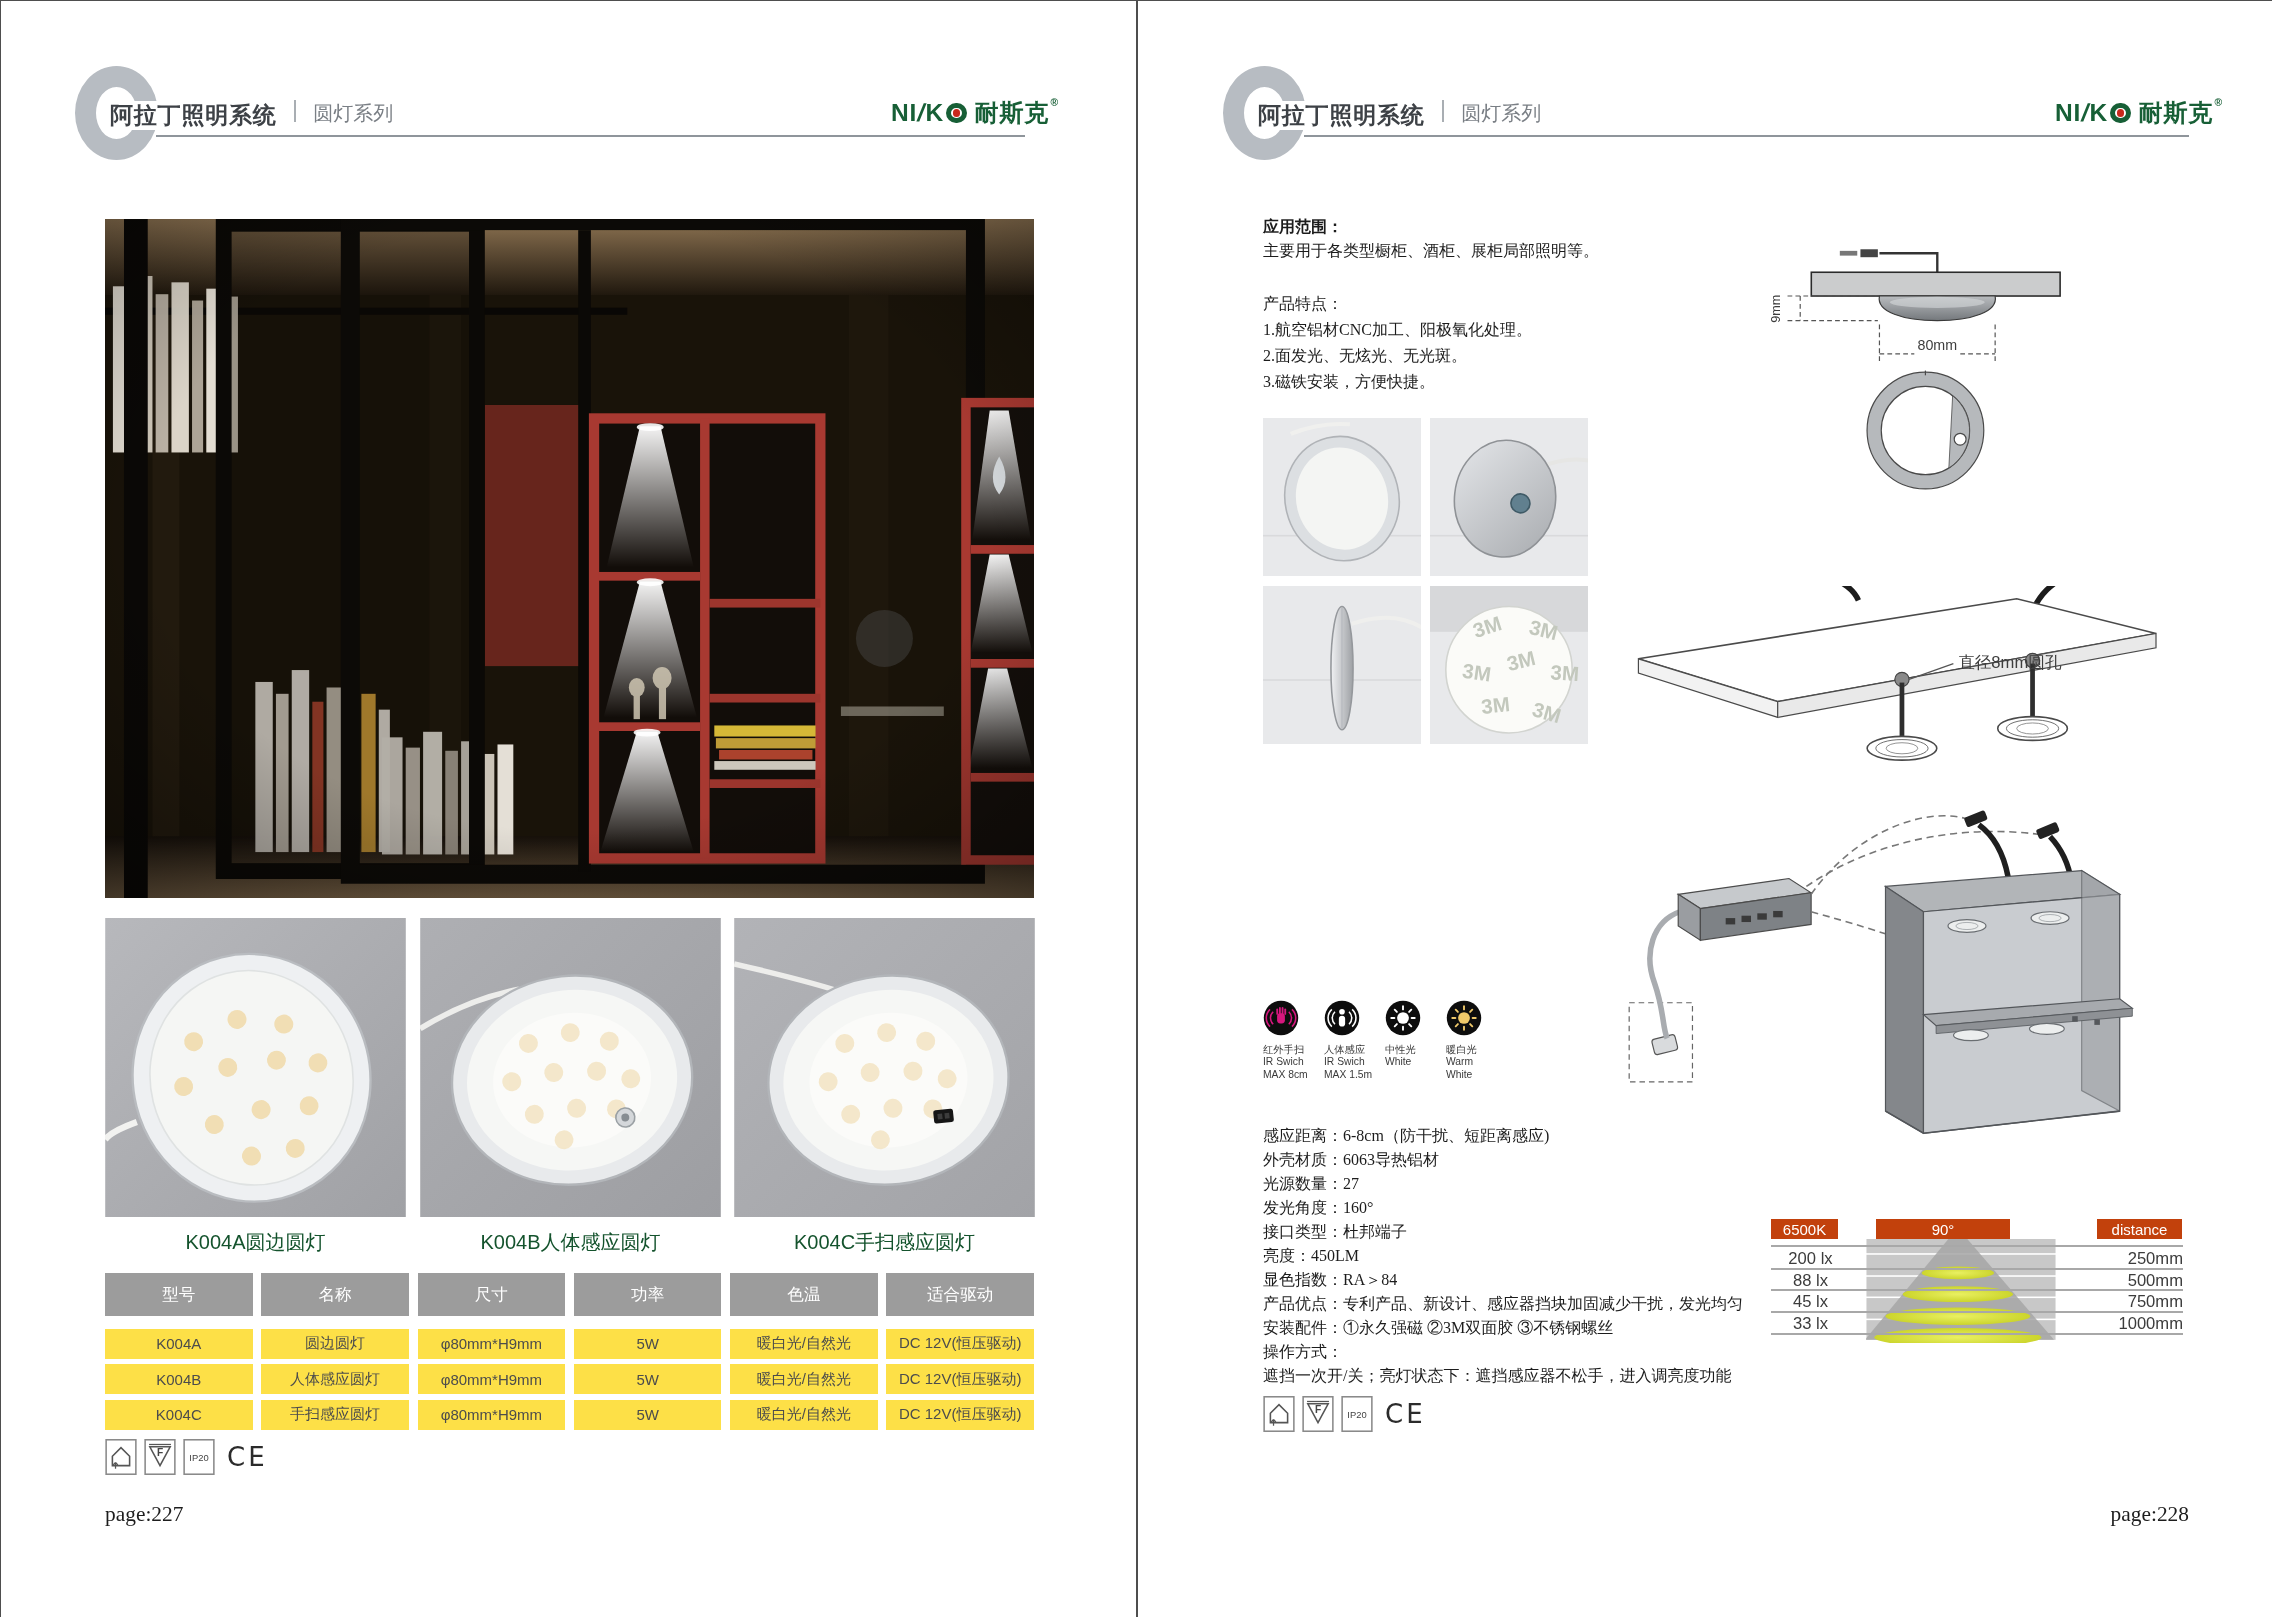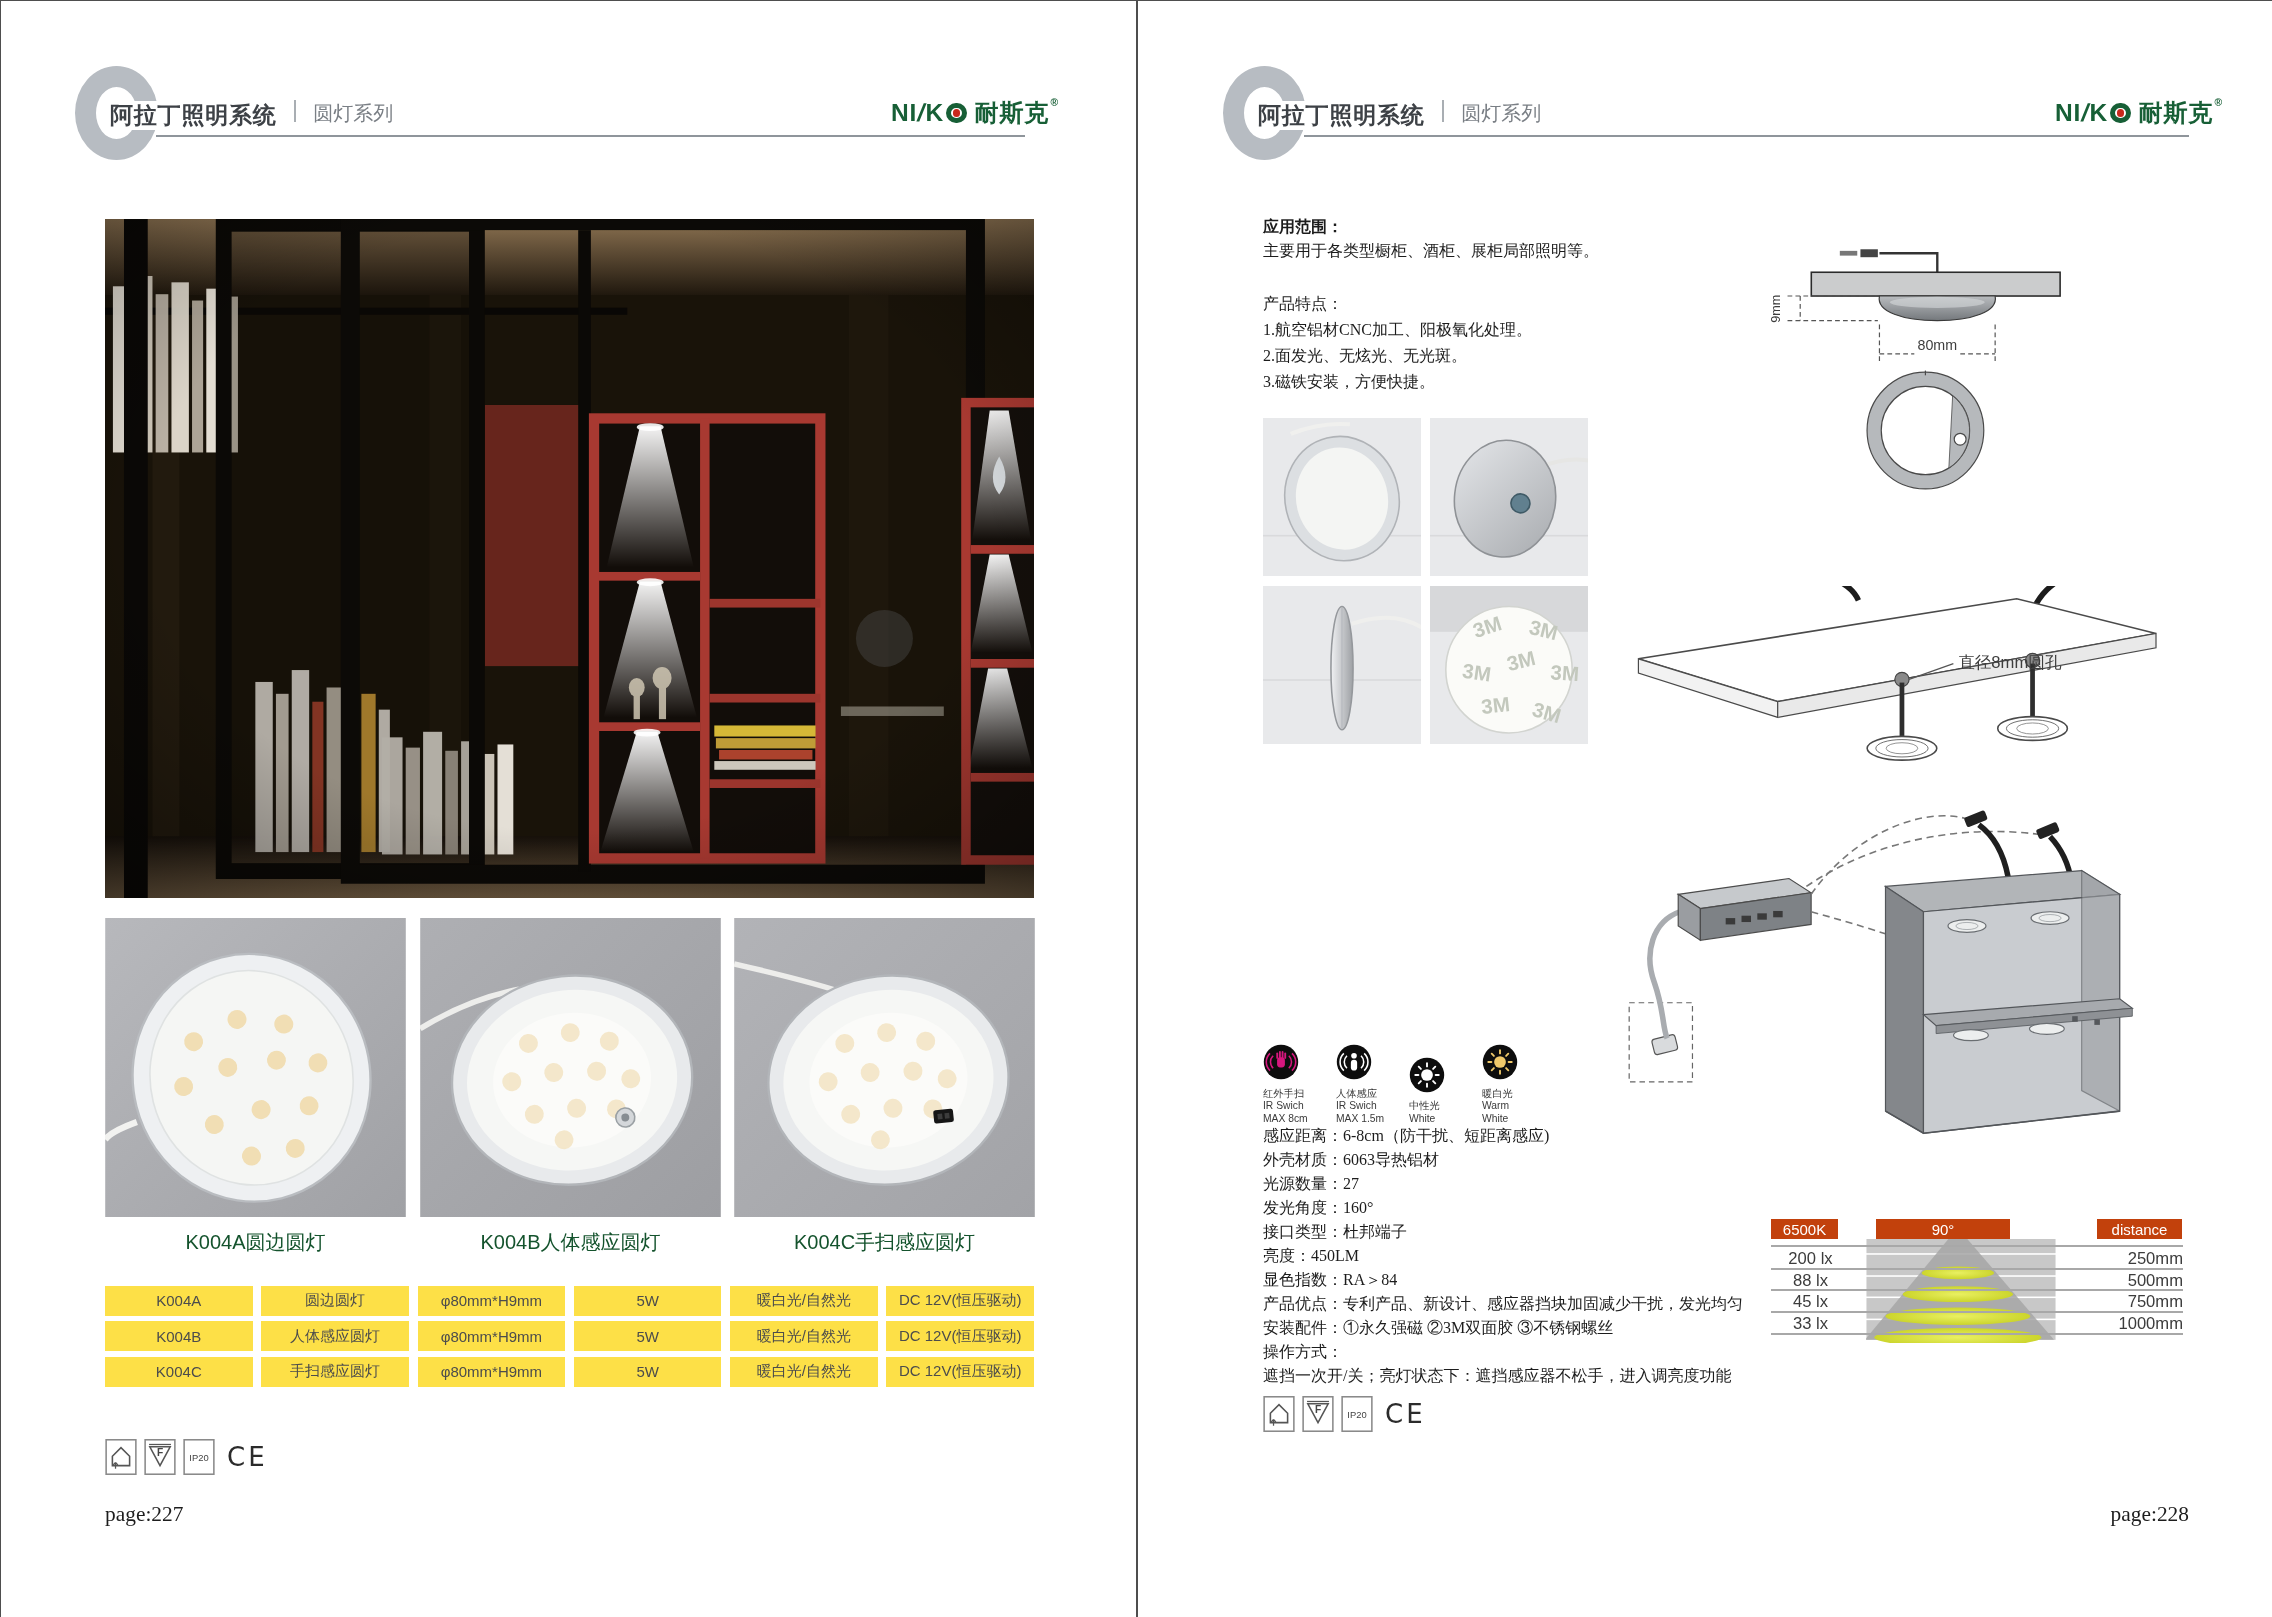--- a/index.html
+++ b/index.html
@@ -44,21 +44,21 @@
   
   .serif{font-family:"Liberation Serif",serif;color:#1c1c1c;}
   .app-title{position:absolute;left:1263px;top:217px;font-size:16px;font-weight:bold;}
   .app-text{position:absolute;left:1263px;top:241px;font-size:16px;}
   .feat-title{position:absolute;left:1263px;top:294px;font-size:16px;}
   .feat-item{position:absolute;left:1263px;font-size:16px;}
 
   .spec-lines{position:absolute;left:1263px;top:1124px;font-size:16px;line-height:24px;}
 
   
-  .mode-row{position:absolute;left:1263px;top:1044px;display:flex;gap:24px;align-items:flex-end;}
+  .mode-row{position:absolute;left:1263px;top:1000px;display:flex;gap:12px;}
   .mode-item{min-width:49px;}
   .mode-label{font-size:10.3px;line-height:12.7px;color:#3a3a3a;margin-top:4.7px;white-space:nowrap;}
 
   
   .lux{position:absolute;left:1771px;top:1213px;width:412px;height:131px;}
   .lux .chip{position:absolute;top:6.3px;height:20px;background:#c2410c;color:#fff;font-size:15px;display:flex;align-items:center;justify-content:center;}
   .lux .line{position:absolute;height:1.6px;width:412px;background:#a8a8a8;}
   .lux .lx{position:absolute;left:0;width:79px;text-align:center;font-size:16.6px;color:#3c3c3c;}
   .lux .mm{position:absolute;right:0;width:95px;text-align:right;font-size:16.6px;color:#3c3c3c;}
 </style>
@@ -282,20 +282,28 @@
         <rect x="66" y="49" width="6" height="7" fill="#3c3c3c"></rect>
     </g>
   </svg>
 </div>
 
 <div class="caption" style="left:105px;">K004A圆边圆灯</div>
 <div class="caption" style="left:420px;">K004B人体感应圆灯</div>
 <div class="caption" style="left:734px;">K004C手扫感应圆灯</div>
 
 <div class="spec-table">
+  <div class="t-head">
+    <div>型号</div>
+    <div>名称</div>
+    <div>尺寸</div>
+    <div>功率</div>
+    <div>色温</div>
+    <div>适合驱动</div>
+  </div>
   <div class="t-gap"></div>
   <div class="t-row">
     <div>K004A</div>
       <div>圆边圆灯</div>
       <div>φ80mm*H9mm</div>
       <div>5W</div>
       <div>暖白光/自然光</div>
       <div>DC 12V(恒压驱动)</div>
   </div>
   <div class="t-row">

